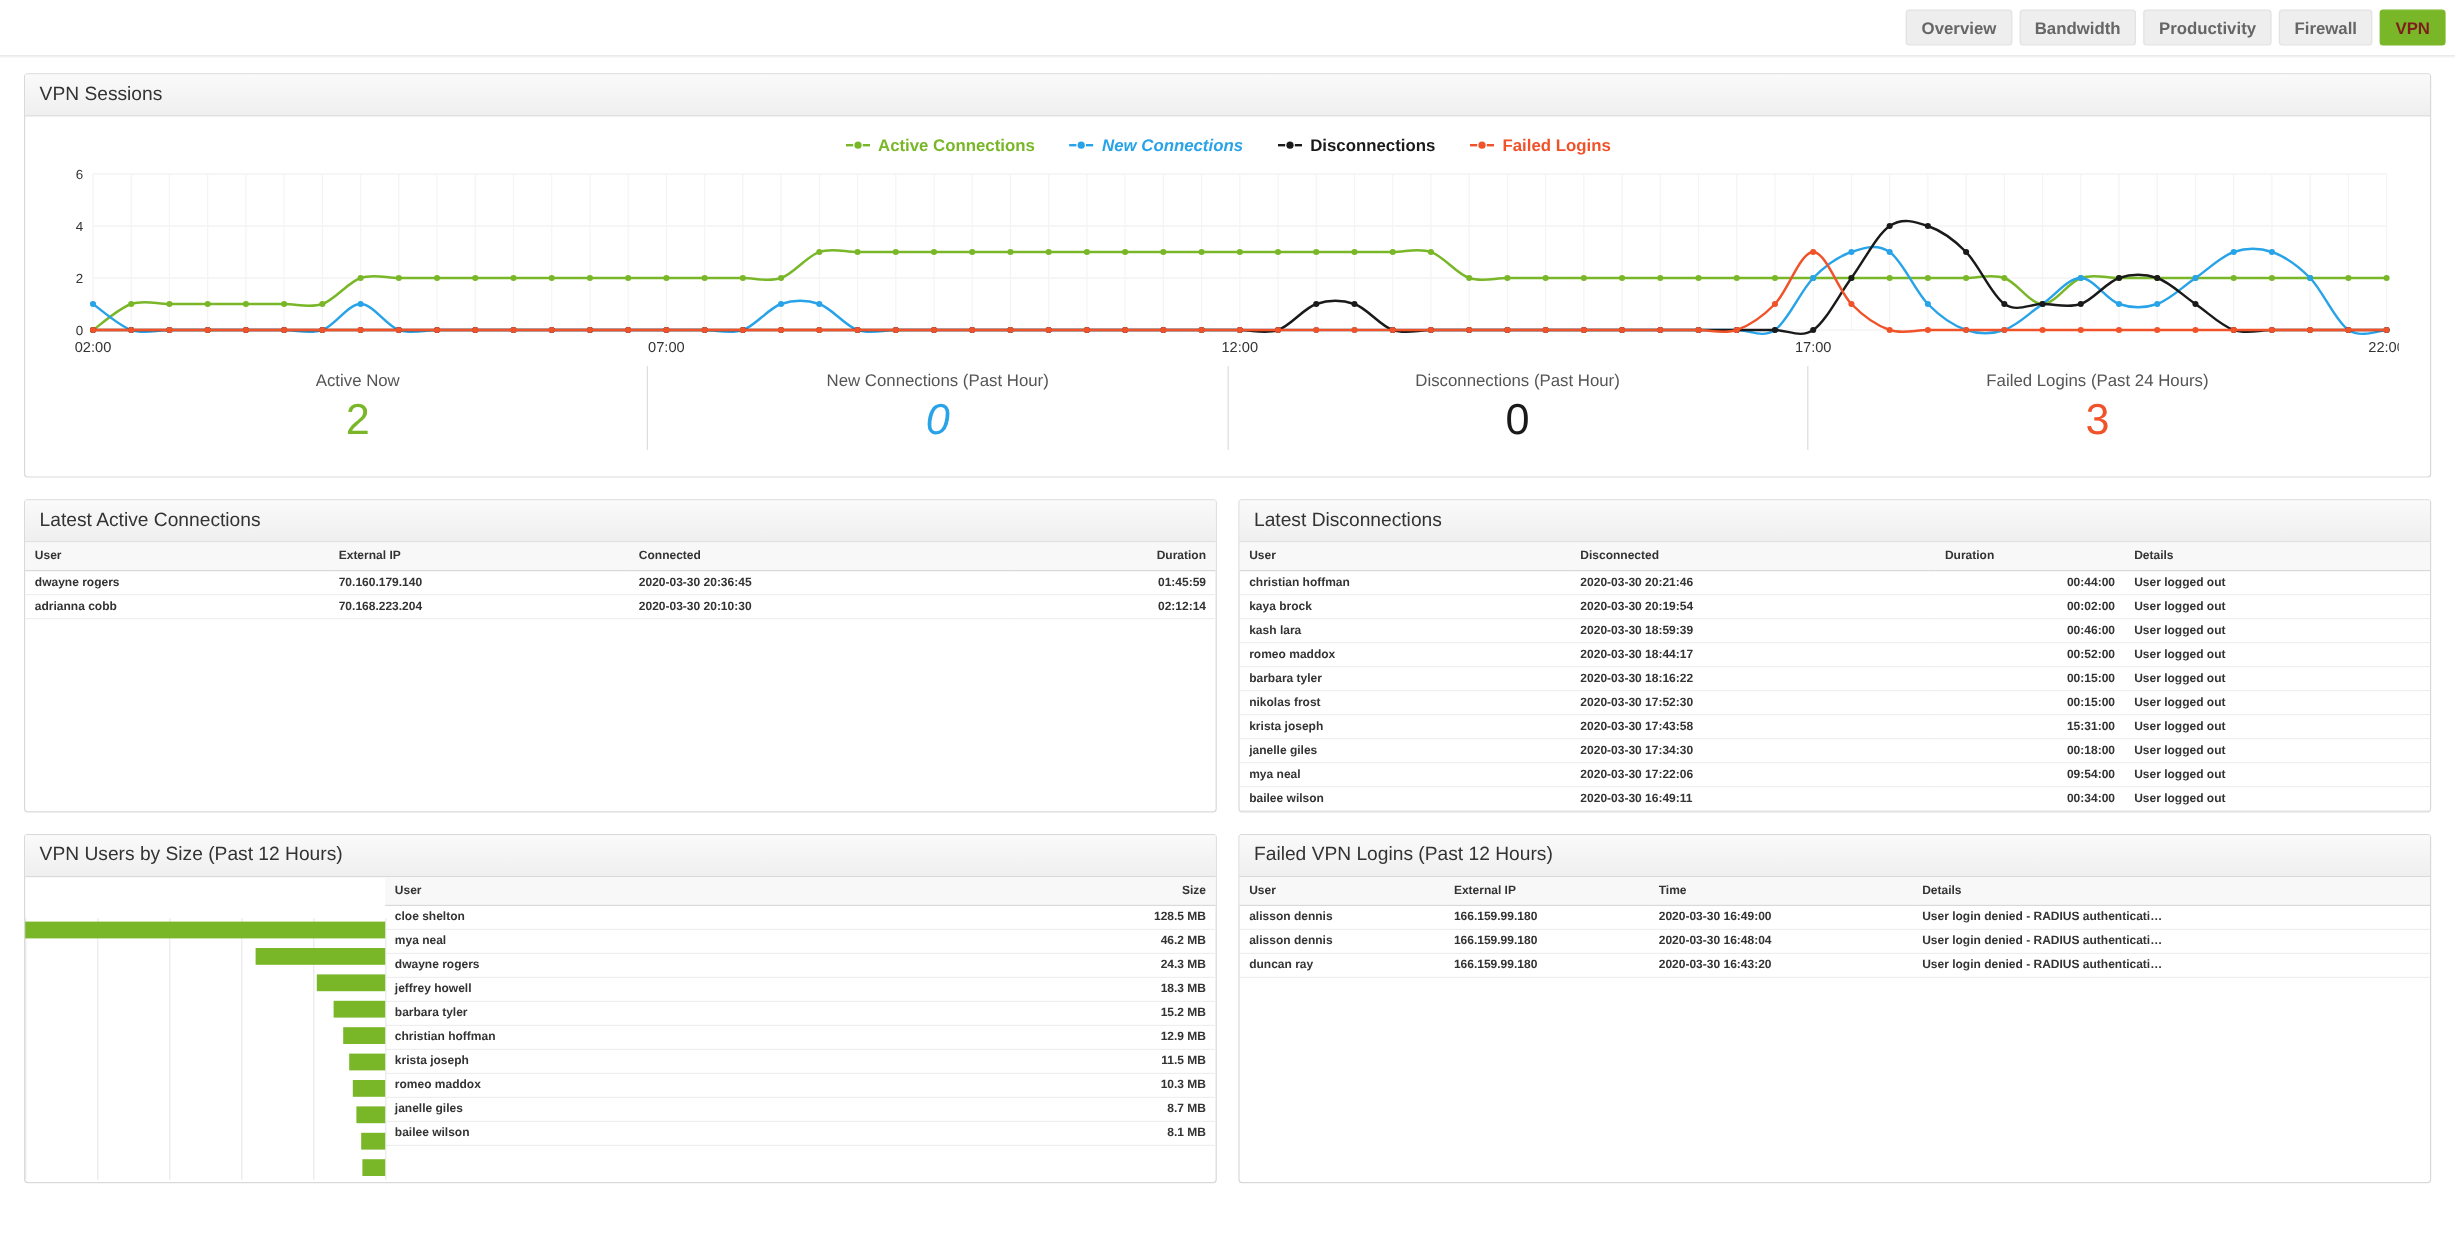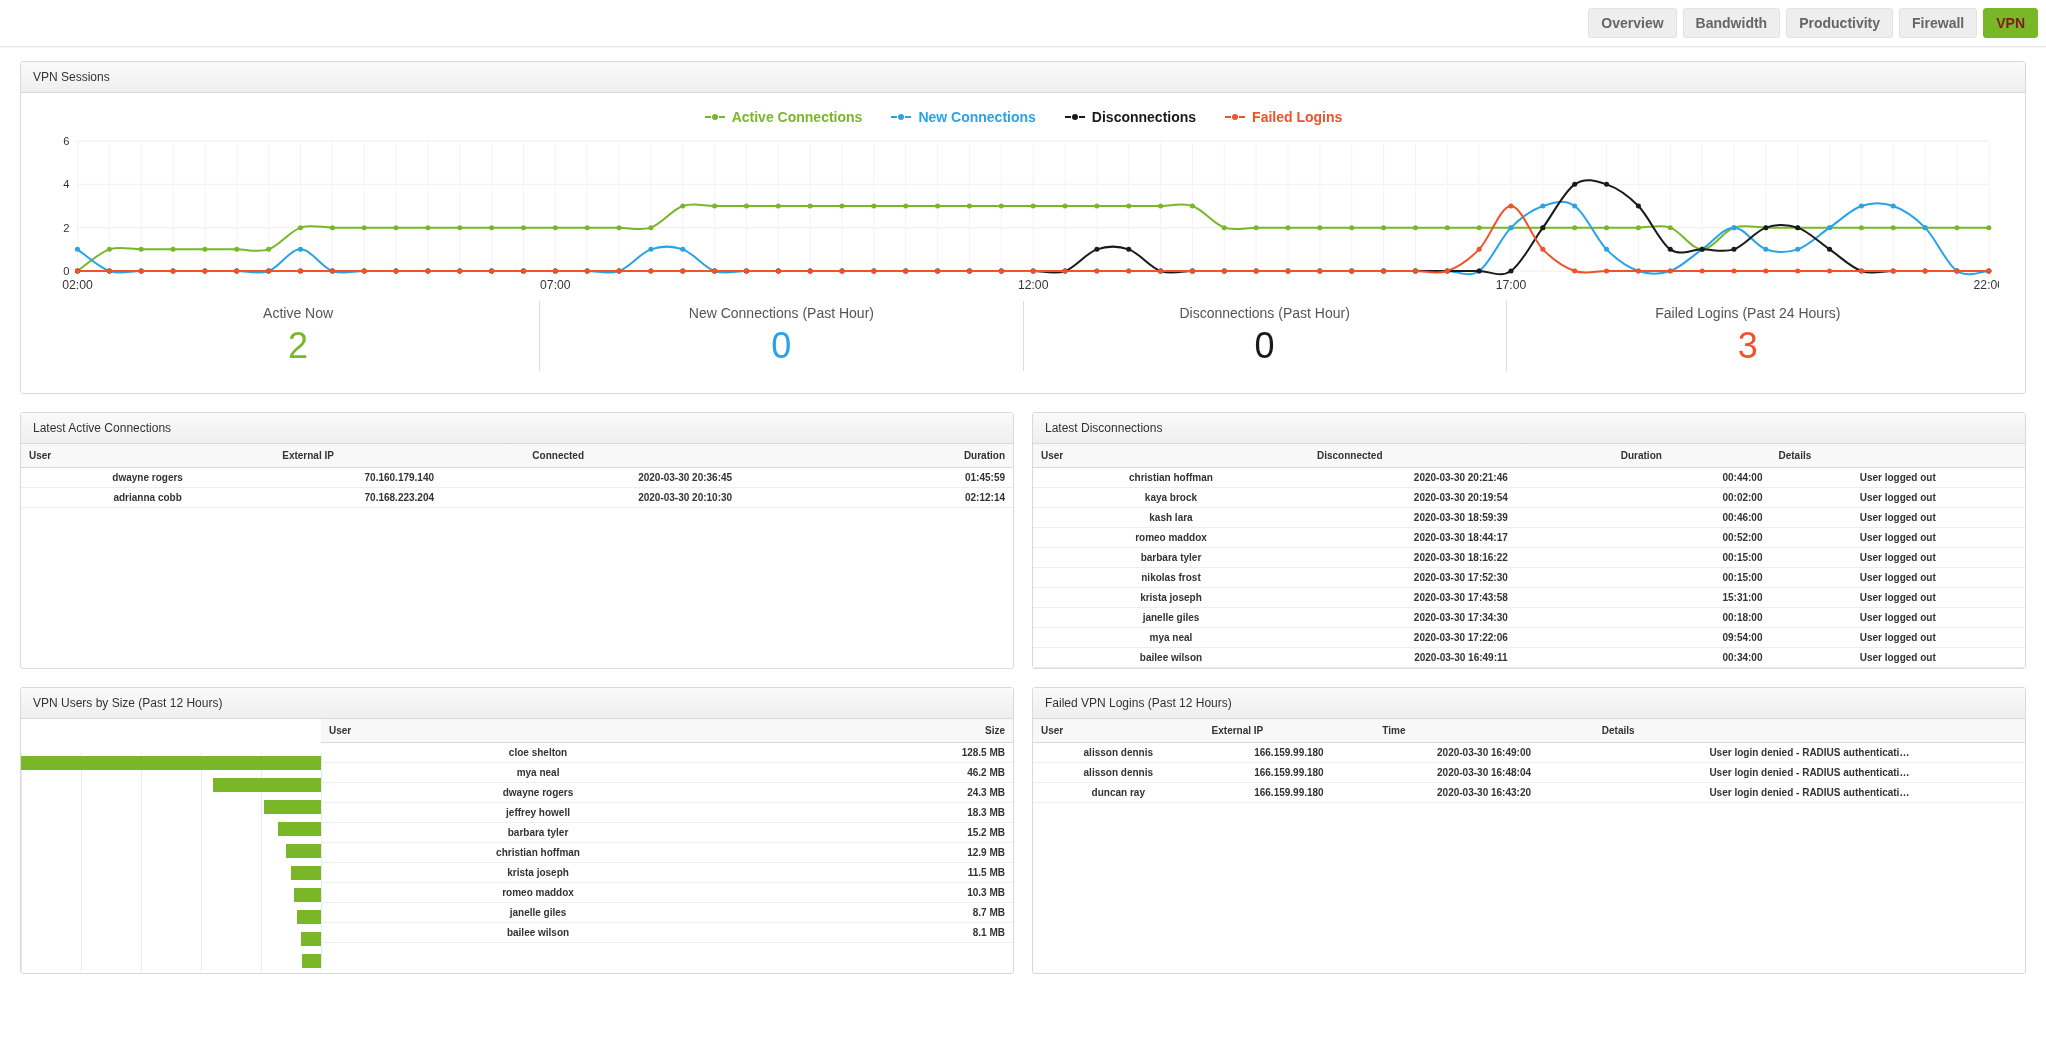--- a/index.html
+++ b/index.html
@@ -21,21 +21,21 @@
     display:inline-block; padding:6px 12px; font-size:14px;
     background:#eeeeee; border:1px solid #e2e2e2; border-radius:3px; font-weight:600; color:#666;
     cursor:pointer;
   }
   .tab.active { background:var(--green); color:#7f1d1d; border-color:var(--green);}
   .hr { height:1px; background:#e5e5e5; margin-bottom:14px; box-shadow:0 1px 0 #f5f5f5;}
 
   
   .panel { border:1px solid var(--border); border-radius:3px; margin:0 20px 18px 20px; background:#fff;}
   .panel-header { background:linear-gradient(#fafafa,#efefef); border-bottom:1px solid var(--border);
-    font-size:12px; font-weight:400; padding:8px 12px;}
+    font-size:16px; font-weight:400; padding:8px 12px;}
   .panel-body { padding:12px 6px;}
 
   
   .legend { display:flex; gap:28px; justify-content:center; font-size:14px; font-weight:700; margin:4px 0 10px;}
   .legend-item { display:flex; align-items:center; gap:6px;}
   .legend-swatch { display:inline-flex; align-items:center;}
   .legend-swatch span.dot { width:6px; height:6px; border-radius:50%; display:inline-block;}
   .legend-swatch span.dash { width:6px; height:2px; display:inline-block; margin:0 1px;}
 
   
@@ -43,32 +43,32 @@
   .chart-area svg { width:100%; height:100%;}
   .xtick { font-size:12px; fill:#333;}
   .ytick { font-size:11px; fill:#333;}
 
   
   .summary { display:flex; align-items:stretch; margin:6px 30px 10px;}
   .summary-cell { flex:1; text-align:center; border-right:1px solid #ddd; padding:4px 0;}
   .summary-cell:last-child { border-right:none;}
   .summary-label { font-size:14px; color:#555; margin-bottom:4px; display:block;}
   .summary-value { font-size:36px; font-weight:400;}
-  .c-green{color:var(--green);} .c-blue{color:var(--blue);} .c-black{color:var(--black);} .c-red{color:var(--red);}
+  .c-green{color:var(--green);} .c-blue{color:var(--blue);font-style:italic;} .c-black{color:var(--black);} .c-red{color:var(--red);}
 
   
   .row { display:flex; gap:18px; margin:0 20px 18px;}
   .row .panel { margin:0; flex:1;}
 
   
   table { width:100%; border-collapse:collapse; font-size:10px;}
   thead th { text-align:left; font-weight:700; padding:6px 8px; border-bottom:1px solid var(--border);
     background:#f8f8f8; color:#333;}
   tbody td { padding:4px 8px; border-bottom:1px solid #eee; white-space:nowrap;}
-  tbody td.bold { font-weight:700;text-align:center;}
+  tbody td.bold { font-weight:700;}
   tbody td.r { text-align:right; font-weight:700;}
   thead th.r { text-align:right;}
   td.clip { max-width:260px; overflow:hidden; text-overflow:ellipsis;}
 
   
   .ubs { display:flex; gap:0;}
   .ubs-bars { flex:0 0 300px; position:relative; border-right:none; padding-top:34px;}
   .ubs-bars .grid { position:absolute; inset:34px 0 2px 0;}
   .ubs-bars .grid span { position:absolute; top:0; bottom:0; width:1px; background:#e9e9e9;}
   .ubs-bars .rowbar { position:relative; height:22px;}

